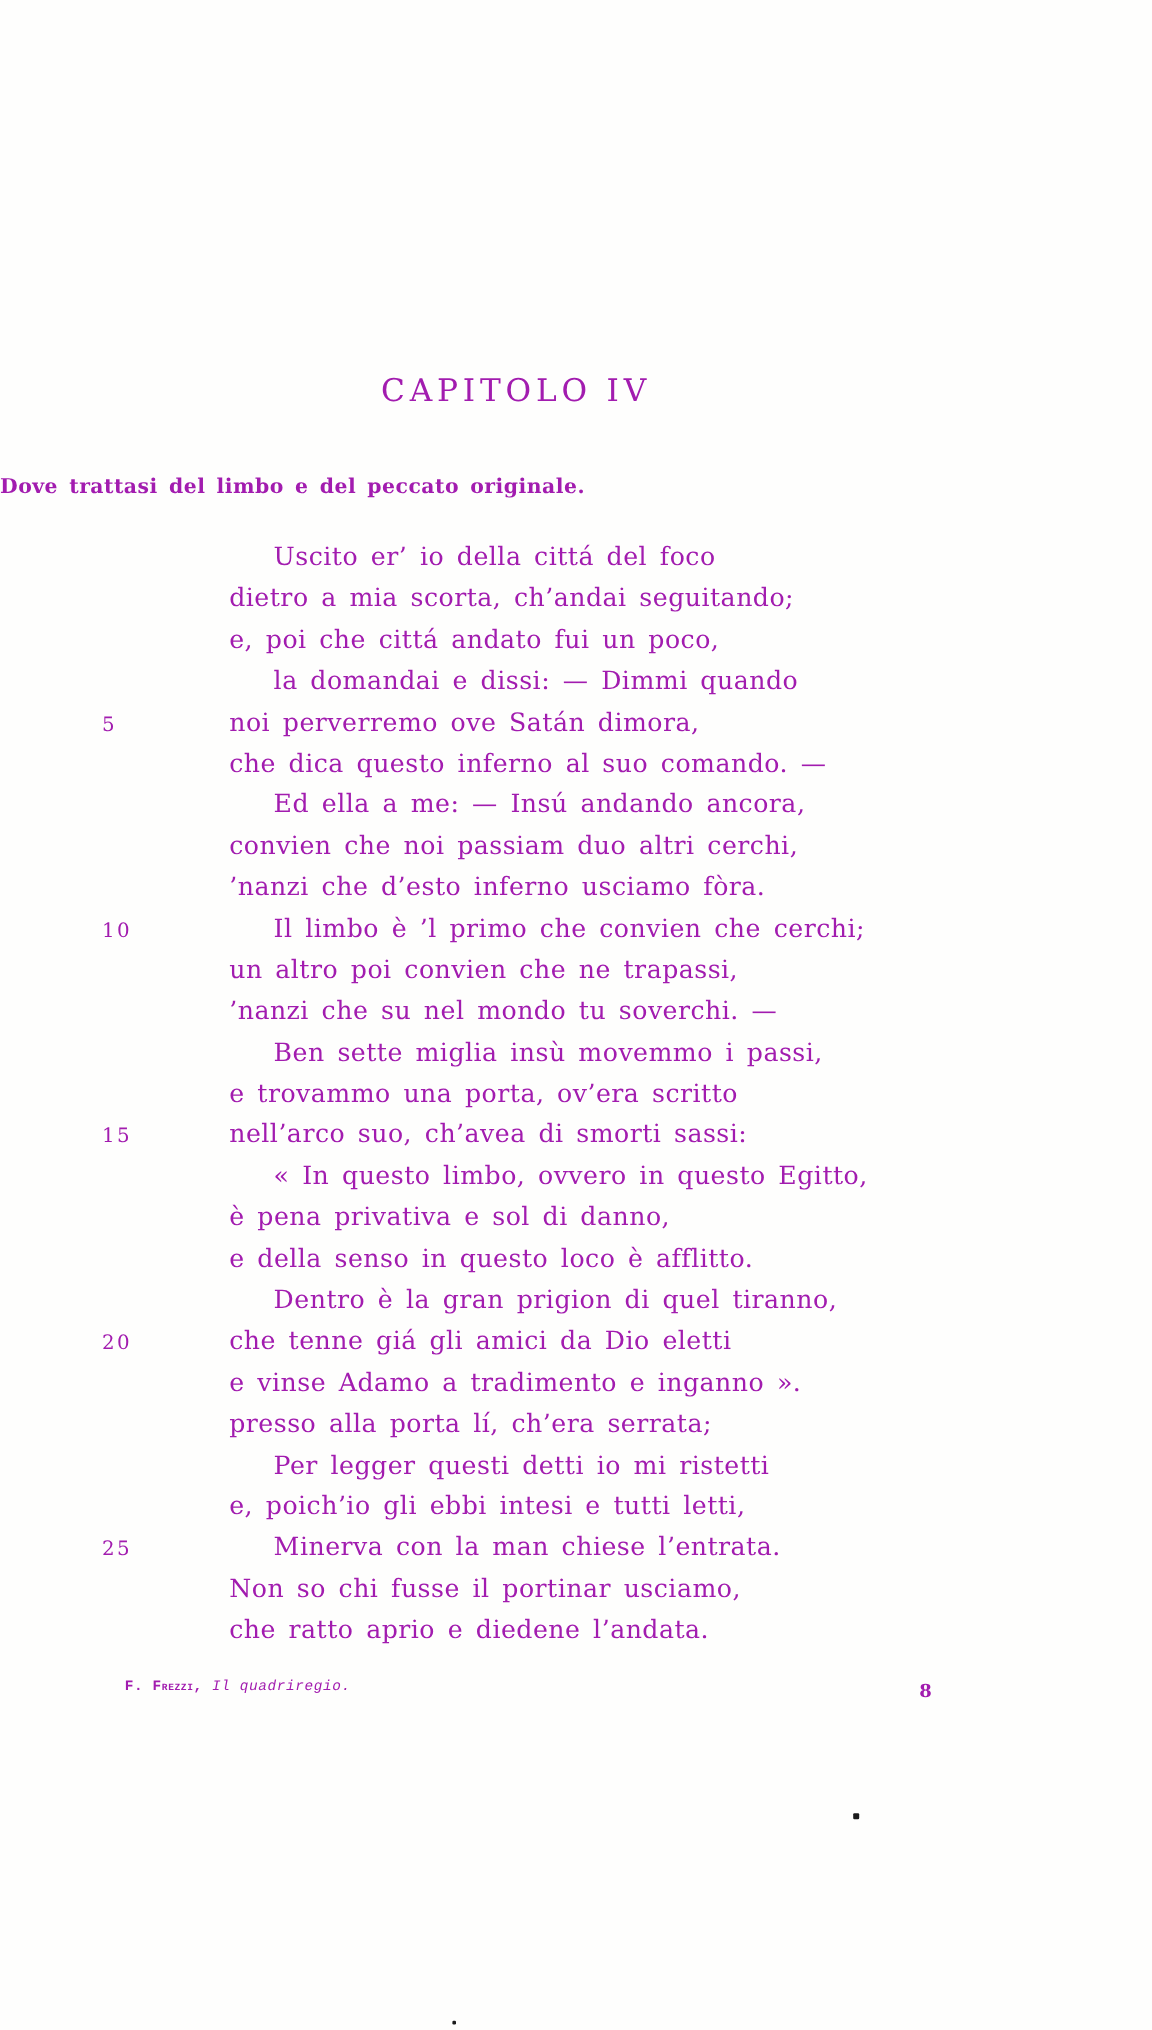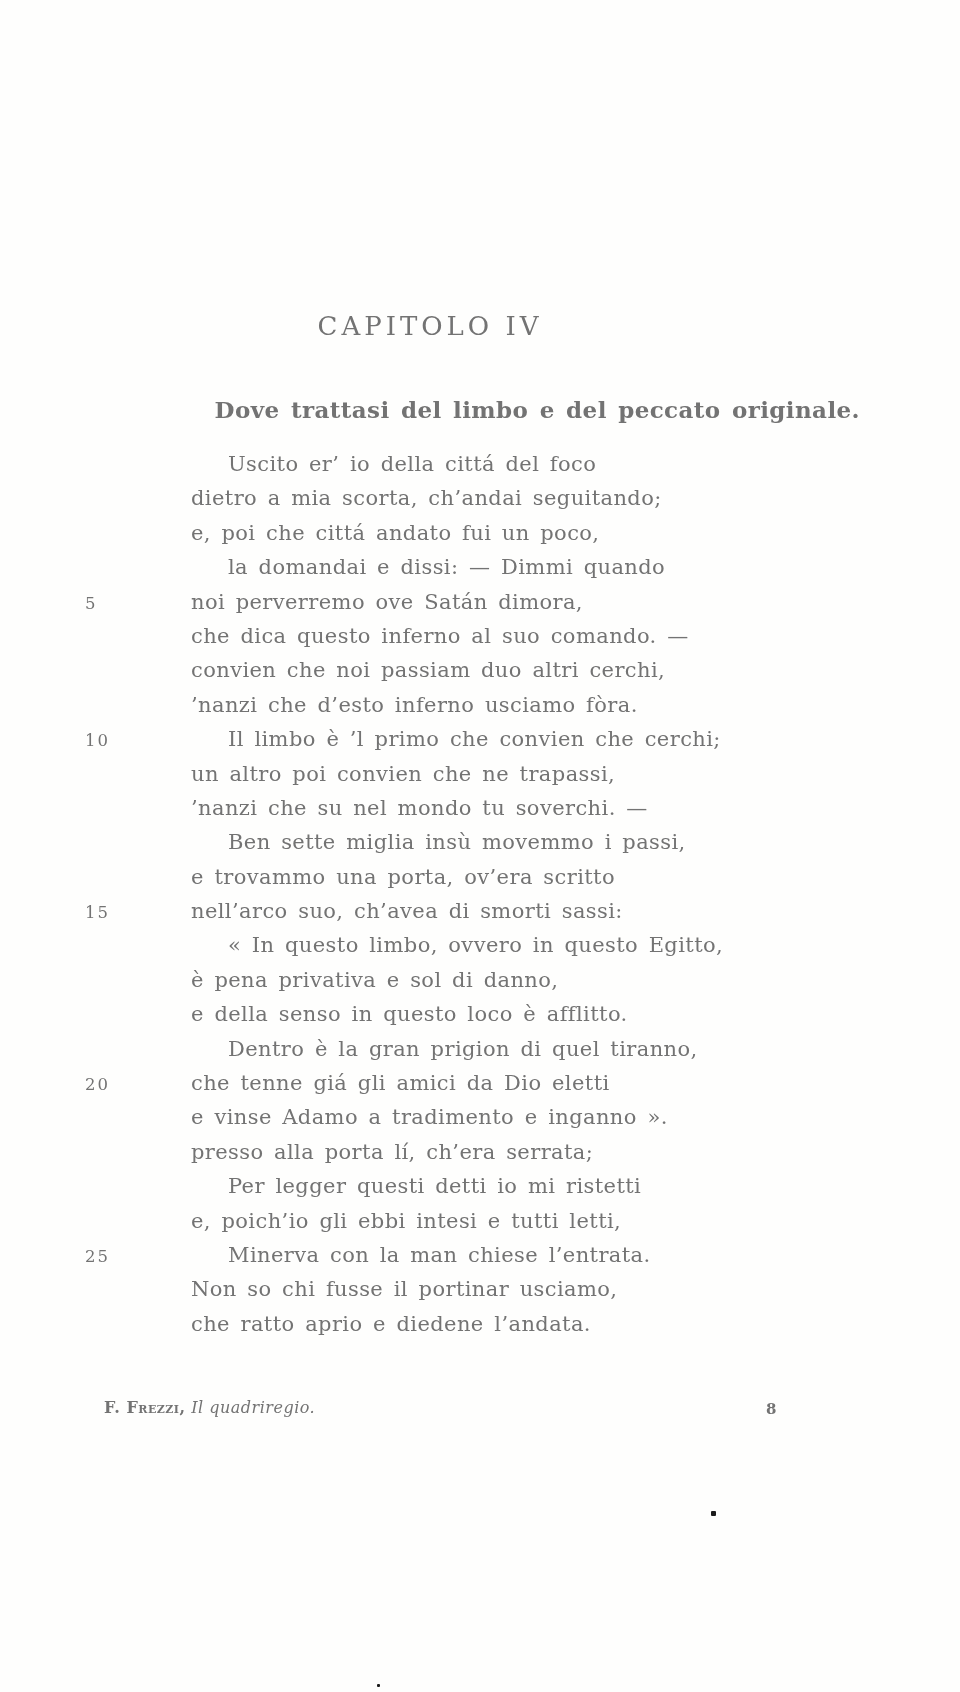--- a/index.html
+++ b/index.html
@@ -5,41 +5,41 @@
   html, body {
     margin: 0;
     padding: 0;
     background: #ffffff;
   }
   .page {
     position: relative;
     width: 960px;
     height: 1692px;
     background: #fefefd;
-    color: #737373;
+    color: #a21caf;
     font-family: "DejaVu Serif", "Liberation Serif", serif;
     overflow: hidden;
   }
   .chapter-title {
     position: absolute;
     top: 311px;
     left: 0;
     width: 860px;
     text-align: center;
     font-size: 26px;
     letter-spacing: 4px;
     font-weight: 400;
   }
   .chapter-subtitle {
     position: absolute;
     top: 396px;
     left: 0;
     width: 860px;
-    text-align: right;
-    font-size: 23px;
+    text-align: left;
+    font-size: 17px;
     font-weight: 700;
     letter-spacing: 0.4px;
     word-spacing: 3px;
   }
   .poem {
     position: absolute;
     top: 452px;
     left: 85px;
     width: 660px;
   }
@@ -56,22 +56,23 @@
     flex: 0 0 85px;
     font-size: 16.5px;
     letter-spacing: 2px;
   }
   .verse-text { display: inline-block; margin-left: 21px; }
   .verse-row.indent .verse-text { padding-left: 37px; }
   .footer-note {
     position: absolute;
     top: 1398px;
     left: 104px;
-    font-size: 16px;
+    font-size: 12px;
     letter-spacing: 0.5px;
+    font-family: Liberation Mono, monospace;
   }
   .footer-author {
     font-variant: small-caps;
     font-weight: 600;
   }
   .footer-work {
     font-style: italic;
     font-weight: 400;
   }
   .signature-mark {
@@ -116,20 +117,24 @@
         <span class="verse-text">la domandai e dissi: — Dimmi quando</span>
       </div>
       <div class="verse-row">
         <span class="line-num">5</span>
         <span class="verse-text">noi perverremo ove Satán dimora,</span>
       </div>
       <div class="verse-row">
         <span class="line-num"></span>
         <span class="verse-text">che dica questo inferno al suo comando. —</span>
       </div>
+      <div class="verse-row indent">
+        <span class="line-num"></span>
+        <span class="verse-text">Ed ella a me: — Insú andando ancora,</span>
+      </div>
       <div class="verse-row">
         <span class="line-num"></span>
         <span class="verse-text">convien che noi passiam duo altri cerchi,</span>
       </div>
       <div class="verse-row">
         <span class="line-num"></span>
         <span class="verse-text">’nanzi che d’esto inferno usciamo fòra.</span>
       </div>
       <div class="verse-row indent">
         <span class="line-num">10</span>

